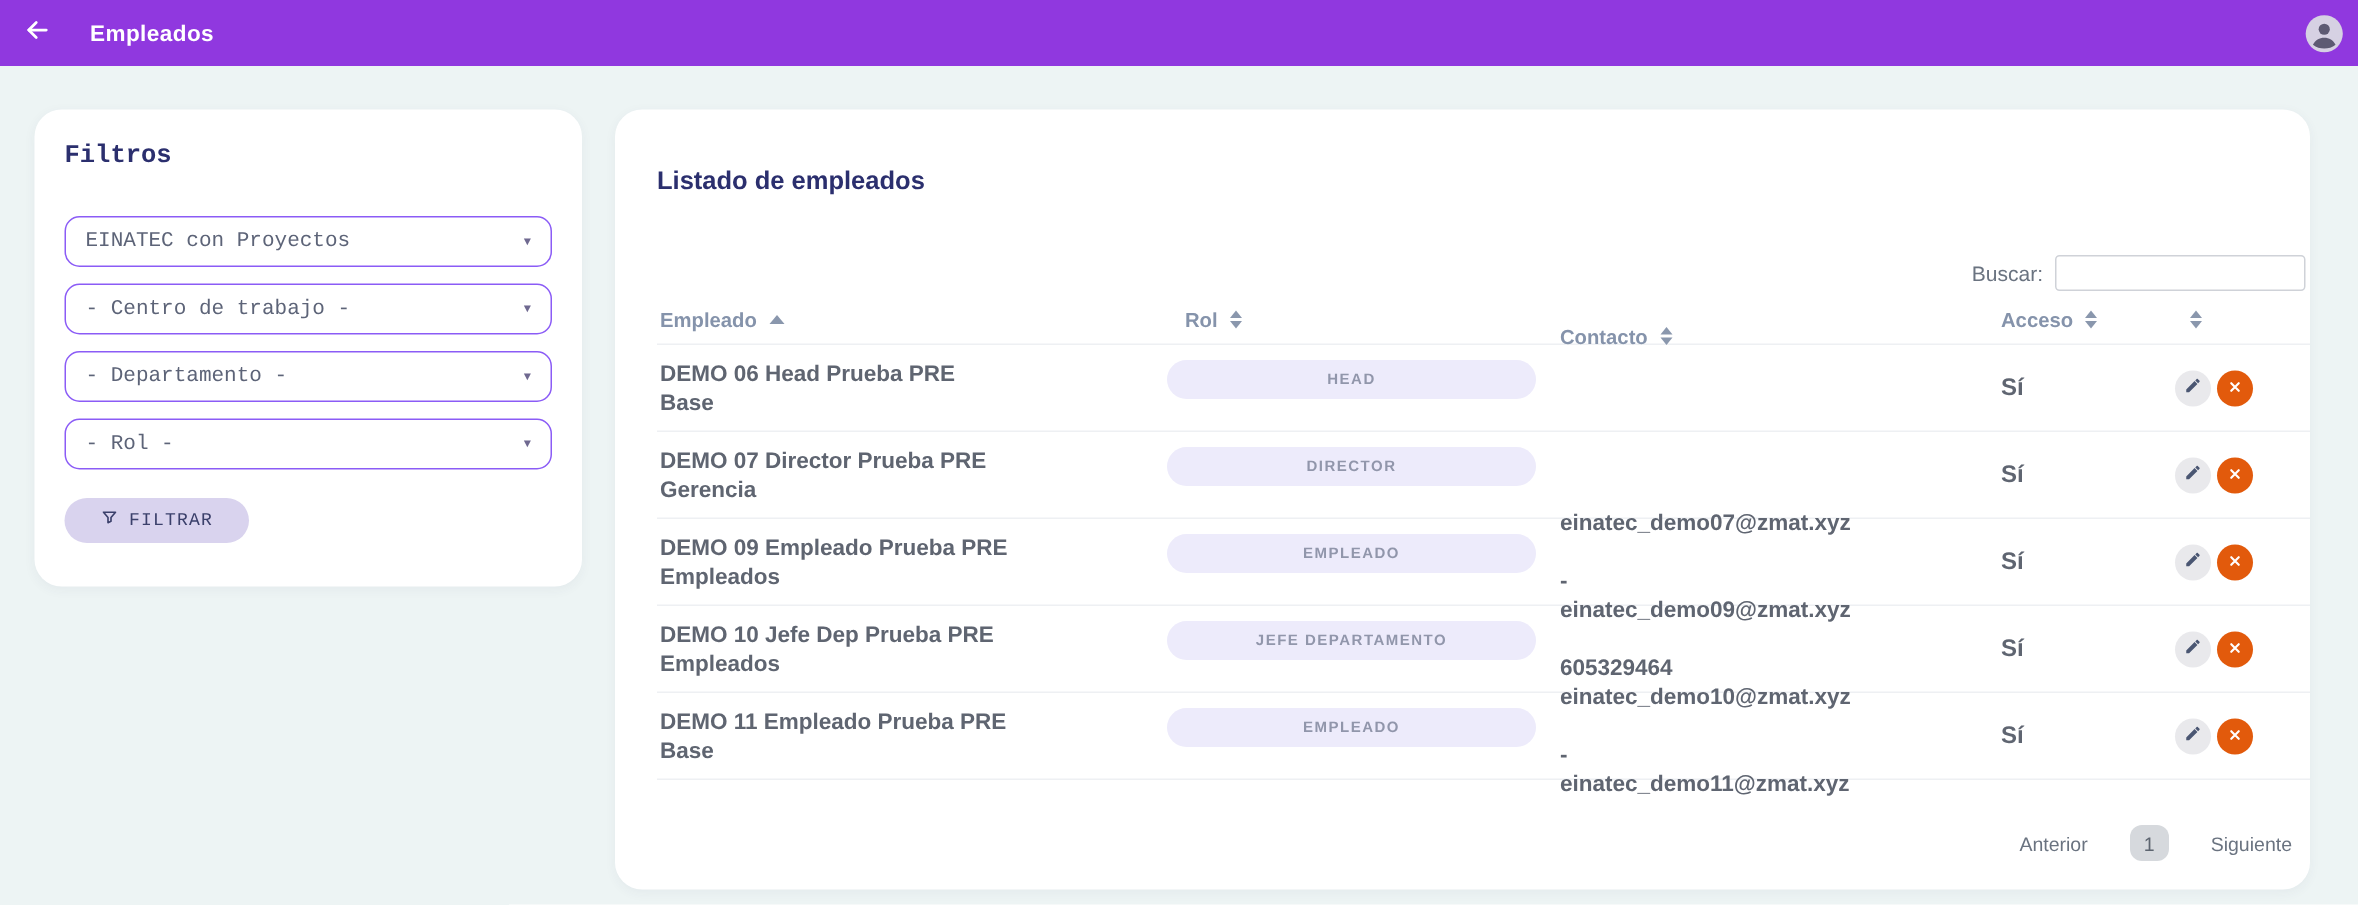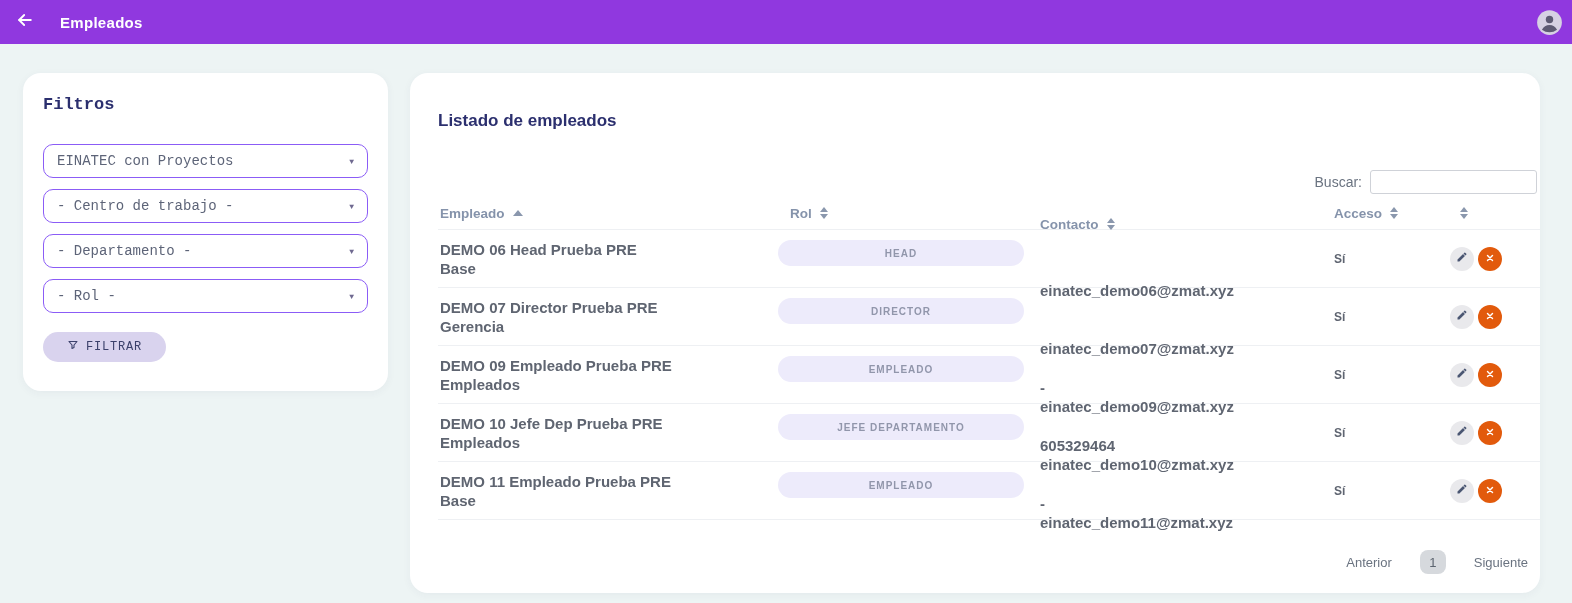--- a/index.html
+++ b/index.html
@@ -64,21 +64,21 @@
            color:#8593ab; font-size:13.5px; }
   .th { display:flex; align-items:center; gap:8px; cursor:pointer; }
   .tr { display:flex; height:58px; border-bottom:1px solid #eef0f3; }
   .col-emp { width:340px; padding-left:2px; }
   .col-rol { width:246px; padding-left:12px; }
   .col-con { width:276px; padding-left:16px;margin-top:22px; }
   .col-acc { width:140px; padding-left:34px; }
   .col-act { width:100px; padding-left:10px; }
   .tr .col-emp, .tr .col-con { padding-top:10px; line-height:19px; }
   .tr .col-rol { padding-top:10px; padding-left:0; }
-  .tr .col-acc { display:flex; align-items:center; font-size:12px; }
+  .tr .col-acc { display:flex; align-items:center; font-size:16px; }
   .tr .col-act { display:flex; align-items:center; gap:4px; }
   .line { min-height:19px; }
 
   .badge {
     display:flex; align-items:center; justify-content:center;
     width:246px; height:26px; background:#edebfb; border-radius:14px;
     font-size:10px; letter-spacing:1px; color:#9196ab;
   }
 
   
@@ -204,21 +204,20 @@
     <div class="tr">
       <div class="col-emp">
         <div class="line">DEMO 06 Head Prueba PRE</div>
         <div class="line">Base</div>
       </div>
       <div class="col-rol">
         <span class="badge">HEAD</span>
       </div>
       <div class="col-con">
         <div class="line"></div>
-        <div class="line">einatec_demo06@zmat.xyz</div>
       </div>
       <div class="col-acc">Sí</div>
       <div class="col-act">
         <button class="btn-edit">
             <span><svg width="12" height="12" viewBox="0 0 24 24" fill="#4a5672">
                 <path d="M3 17.2V21h3.8L17.9 9.9l-3.8-3.8L3 17.2zM20.7 7.1c.4-.4.4-1 0-1.4l-2.4-2.4c-.4-.4-1-.4-1.4 0l-1.9 1.9 3.8 3.8 1.9-1.9z"></path>
               </svg></span>
           </button>
         <button class="btn-del">
             <span><svg width="10" height="10" viewBox="0 0 24 24" fill="none" stroke="#ffffff" stroke-width="3.4" stroke-linecap="round">

